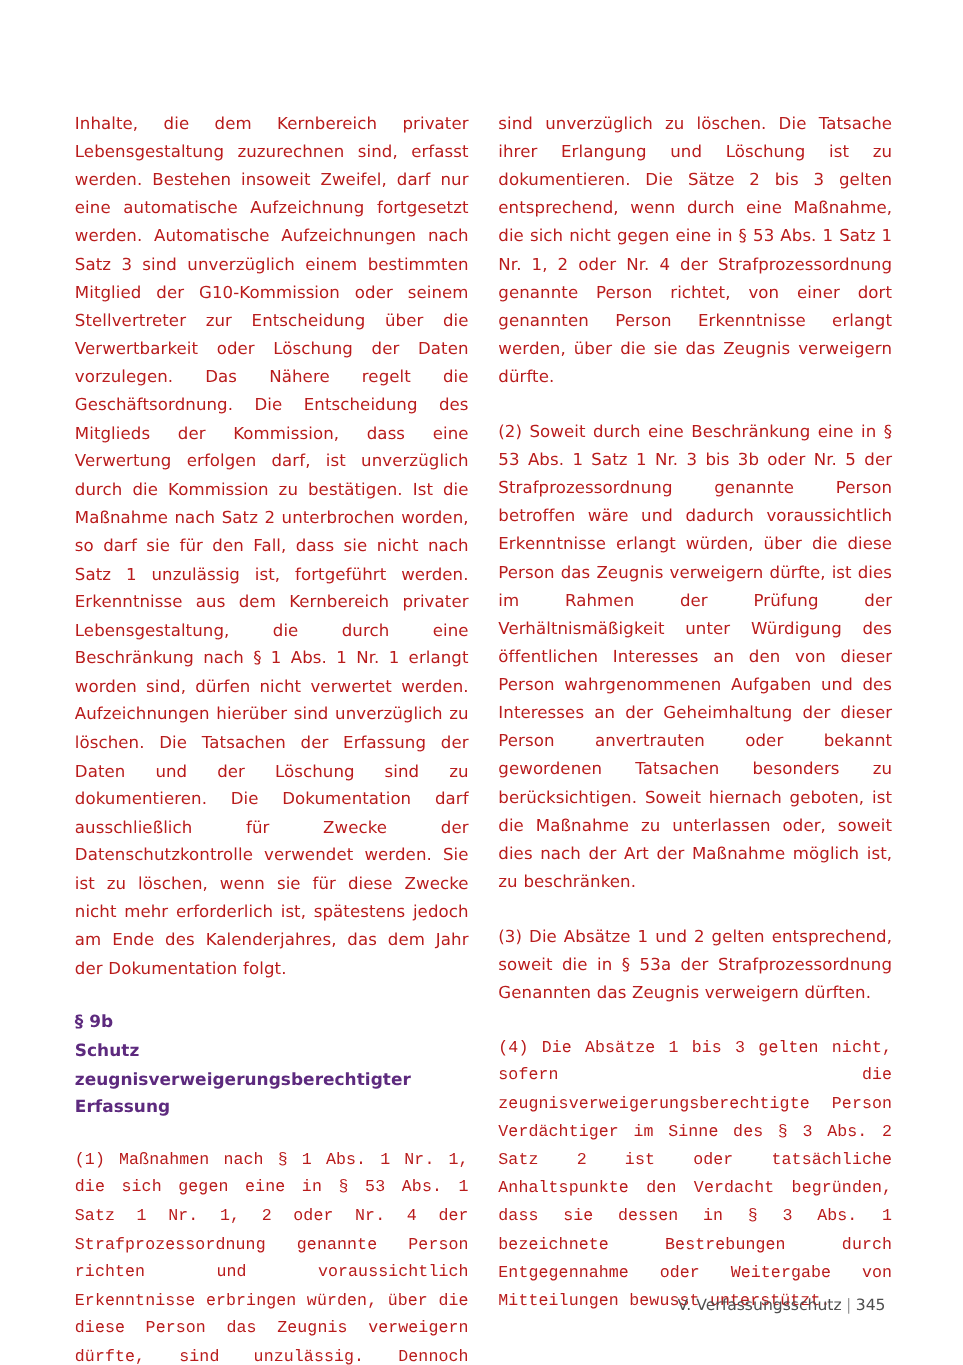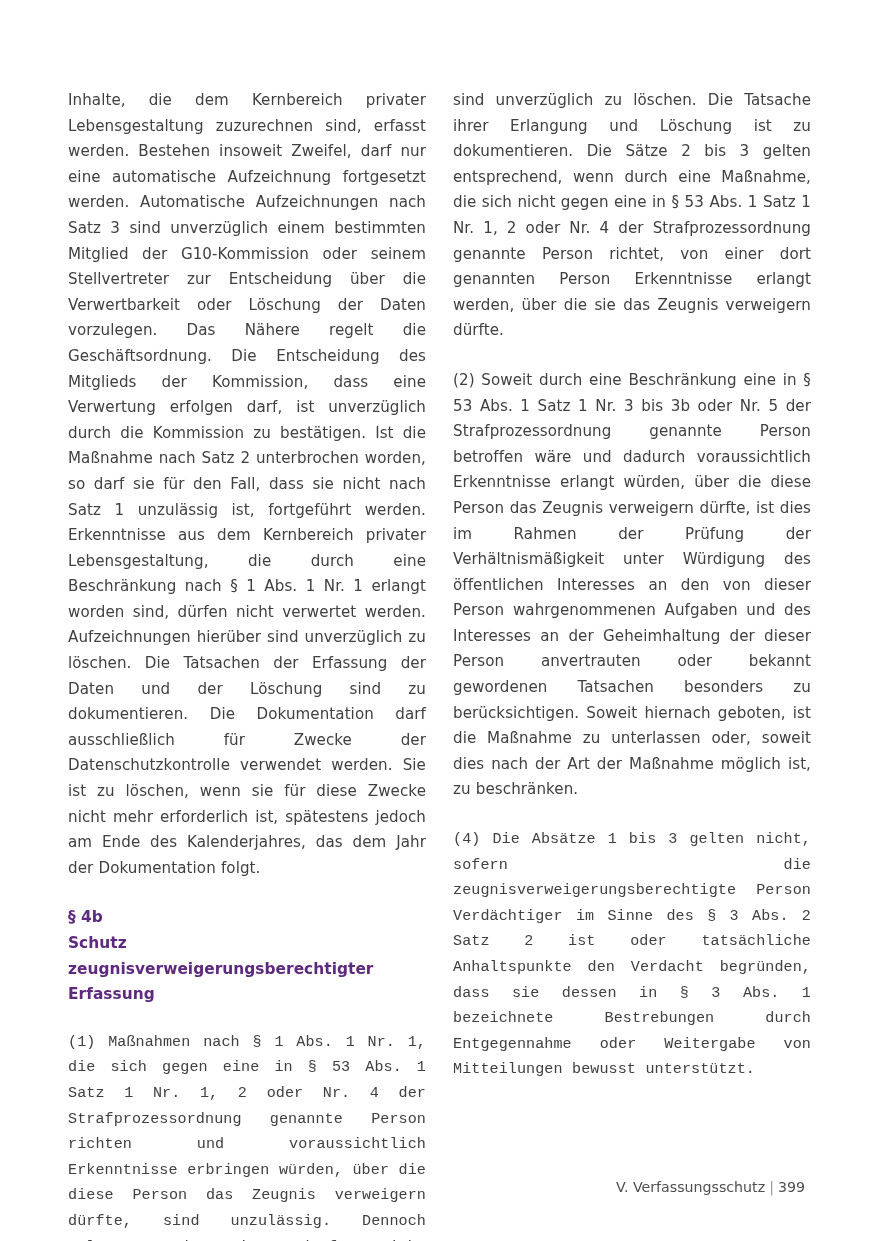--- a/index.html
+++ b/index.html
@@ -31,26 +31,26 @@
     gap: 27px;
     align-items: flex-start;
   }
 
   .column {
     width: 358px;
     flex: 0 0 358px;
   }
 
   p.body-text {
-    margin: 0 0 24px 0;
+    margin: 12px 0 24px 0;
     font-size: 15.1px;
     line-height: 25.6px;
     text-align: justify;
     text-justify: inter-word;
-    color: #404040;
+    color: #b91c1c;
     letter-spacing: 0.005em;
     -moz-hyphens: none;
     hyphens: none;
     word-spacing: 0.02em;
   }
 
   p.body-text:last-child {
     margin-bottom: 0;
     font-family: Liberation Mono, monospace;
   }
@@ -99,38 +99,39 @@
 
 <div class="page">
 
   <div class="columns">
 
     <div class="column">
 
       <p class="body-text">Inhalte, die dem Kernbereich privater Lebensgestaltung zuzurechnen sind, erfasst werden. Bestehen insoweit Zweifel, darf nur eine automatische Aufzeichnung fortgesetzt werden. Automatische Aufzeichnungen nach Satz 3 sind unverzüglich einem bestimmten Mitglied der G10-Kommission oder seinem Stellvertreter zur Entscheidung über die Verwertbarkeit oder Löschung der Daten vorzulegen. Das Nähere regelt die Geschäftsordnung. Die Entscheidung des Mitglieds der Kommission, dass eine Verwertung erfolgen darf, ist unverzüglich durch die Kommission zu bestätigen. Ist die Maßnahme nach Satz 2 unterbrochen worden, so darf sie für den Fall, dass sie nicht nach Satz 1 unzulässig ist, fortgeführt werden. Erkenntnisse aus dem Kernbereich privater Lebensgestaltung, die durch eine Beschränkung nach § 1 Abs. 1 Nr. 1 erlangt worden sind, dürfen nicht verwertet werden. Aufzeichnungen hierüber sind unverzüglich zu löschen. Die Tatsachen der Erfassung der Daten und der Löschung sind zu dokumentieren. Die Dokumentation darf ausschließlich für Zwecke der Datenschutzkontrolle verwendet werden. Sie ist zu löschen, wenn sie für diese Zwecke nicht mehr erforderlich ist, spätestens jedoch am Ende des Kalenderjahres, das dem Jahr der Dokumentation folgt.</p>
 
       <h2 class="section-heading">
-        <span class="sign-number">§ 4b</span>
+        <span class="sign-number">§ 9b</span>
         <span class="heading-title">Schutz zeugnisverweigerungsberechtigter Erfassung</span>
       </h2>
 
       <p class="body-text">(1) Maßnahmen nach § 1 Abs. 1 Nr. 1, die sich gegen eine in § 53 Abs. 1 Satz 1 Nr. 1, 2 oder Nr. 4 der Strafprozessordnung genannte Person richten und voraussichtlich Erkenntnisse erbringen würden, über die diese Person das Zeugnis verweigern dürfte, sind unzulässig. Dennoch erlangte Erkenntnisse dürfen nicht verwertet werden. Aufzeichnungen hierüber</p>
 
     </div>
 
     <div class="column">
 
       <p class="body-text">sind unverzüglich zu löschen. Die Tatsache ihrer Erlangung und Löschung ist zu dokumentieren. Die Sätze 2 bis 3 gelten entsprechend, wenn durch eine Maßnahme, die sich nicht gegen eine in § 53 Abs. 1 Satz 1 Nr. 1, 2 oder Nr. 4 der Strafprozessordnung genannte Person richtet, von einer dort genannten Person Erkenntnisse erlangt werden, über die sie das Zeugnis verweigern dürfte.</p>
 
       <p class="body-text">(2) Soweit durch eine Beschränkung eine in § 53 Abs. 1 Satz 1 Nr. 3 bis 3b oder Nr. 5 der Strafprozessordnung genannte Person betroffen wäre und dadurch voraussichtlich Erkenntnisse erlangt würden, über die diese Person das Zeugnis verweigern dürfte, ist dies im Rahmen der Prüfung der Verhältnismäßigkeit unter Würdigung des öffentlichen Interesses an den von dieser Person wahrgenommenen Aufgaben und des Interesses an der Geheimhaltung der dieser Person anvertrauten oder bekannt gewordenen Tatsachen besonders zu berücksichtigen. Soweit hiernach geboten, ist die Maßnahme zu unterlassen oder, soweit dies nach der Art der Maßnahme möglich ist, zu beschränken.</p>
 
+      <p class="body-text">(3) Die Absätze 1 und 2 gelten entsprechend, soweit die in § 53a der Strafprozessordnung Genannten das Zeugnis verweigern dürften.</p>
 
       <p class="body-text">(4) Die Absätze 1 bis 3 gelten nicht, sofern die zeugnisverweigerungsberechtigte Person Verdächtiger im Sinne des § 3 Abs. 2 Satz 2 ist oder tatsächliche Anhaltspunkte den Verdacht begründen, dass sie dessen in § 3 Abs. 1 bezeichnete Bestrebungen durch Entgegennahme oder Weitergabe von Mitteilungen bewusst unterstützt.</p>
 
     </div>
 
   </div>
 
   <div class="footer">
-    <span>V. Verfassungsschutz</span><span class="footer-sep">|</span><span class="footer-page">399</span>
+    <span>V. Verfassungsschutz</span><span class="footer-sep">|</span><span class="footer-page">345</span>
   </div>
 
 </div>
 
 </body></html>

